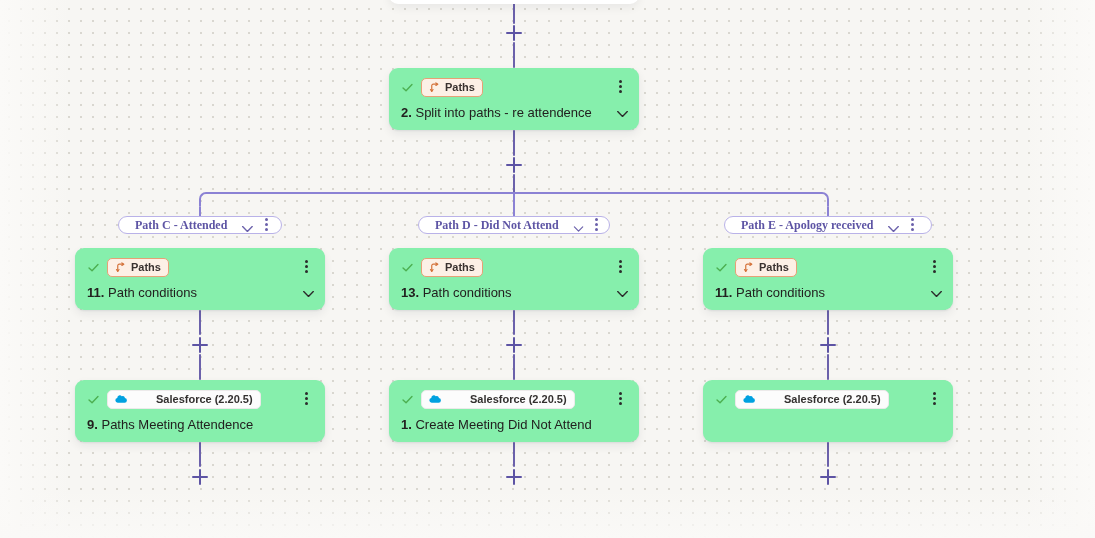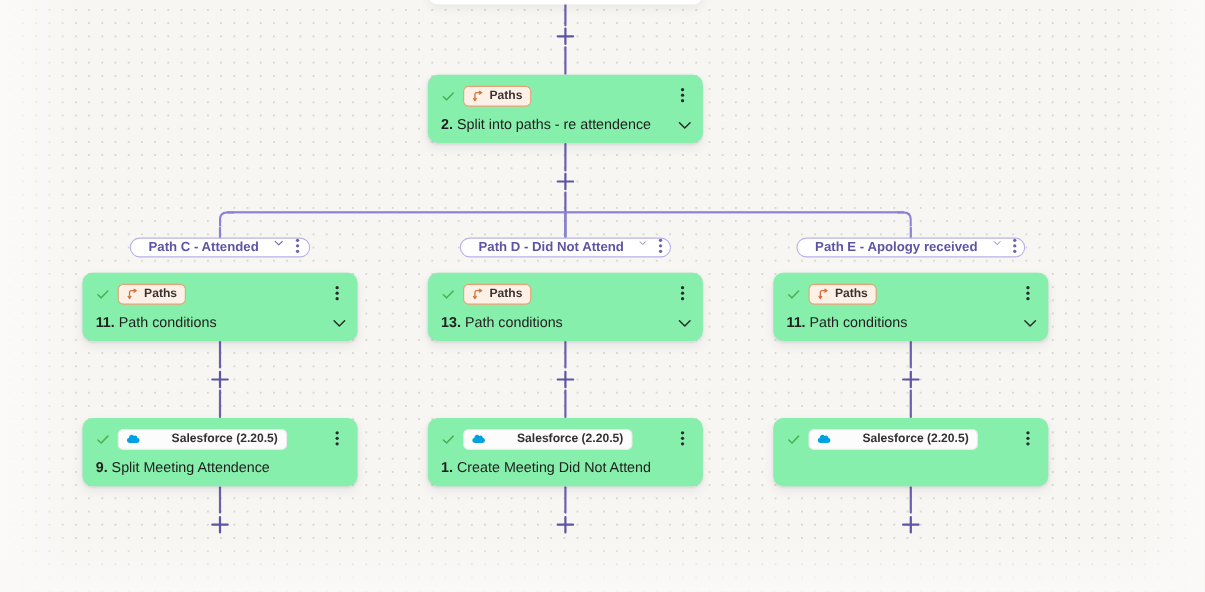--- a/index.html
+++ b/index.html
@@ -139,27 +139,28 @@
     white-space: nowrap;
   }
   .card-title b { font-weight: bold; }
   .card-title span { font-weight: normal; }
 
   
   .pill {
     position: absolute;
     height: 18px;
     display: flex;
-    align-items: flex-start;
+    align-items: flex-end;
     gap: 0;
     padding: 0 8px 0 16px;
     border: 1.6px solid #b9b2e8;
     border-radius: 16px;
     background: #ffffff;
     z-index: 4;
+    font-family: Liberation Serif, serif;
   }
   .pill-label {
     font-size: 12px;
     font-weight: bold;
     color: #5d54a4;
     white-space: nowrap;
   }
   .pill-chev { width: 13px; height: 8px; margin-left: 14px; }
   .pill-kebab {
     position: relative;
@@ -314,21 +315,21 @@
         <span>Salesforce (2.20.5)</span>
       </span>
     </div>
     <div class="kebab">
         <i></i>
         <i></i>
         <i></i>
       </div>
     <div class="card-title">
       <b>9.</b>
-      <span>Split Meeting Attendence</span>
+      <span>Paths Meeting Attendence</span>
     </div>
   </div>
 
   <div class="vline" style="left:199px; top:442px; height:25px;"></div>
   <div class="plus" style="left:200px; top:477px;"></div>
 
   <div class="card" style="left:389px; top:248px; width:250px; height:62px;">
     <div class="card-top">
       <svg class="check" viewBox="0 0 16 16">
         <path d="M2.5 8.6 L6.2 12 L13.5 4.3" fill="none" stroke="#4caf50" stroke-width="1.7" stroke-linecap="round" stroke-linejoin="round"></path>

